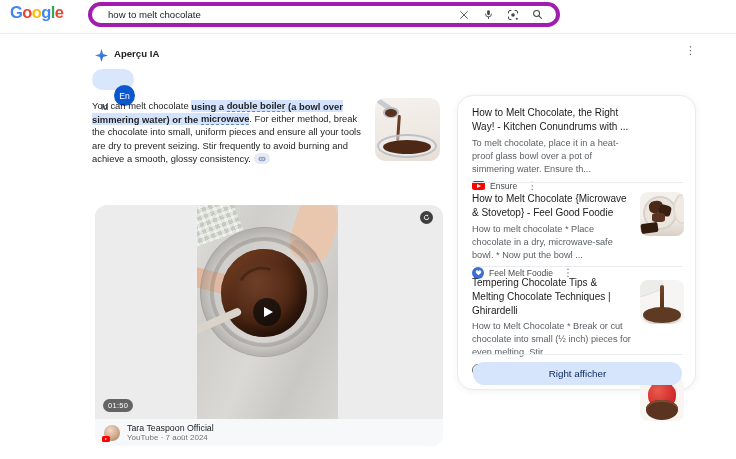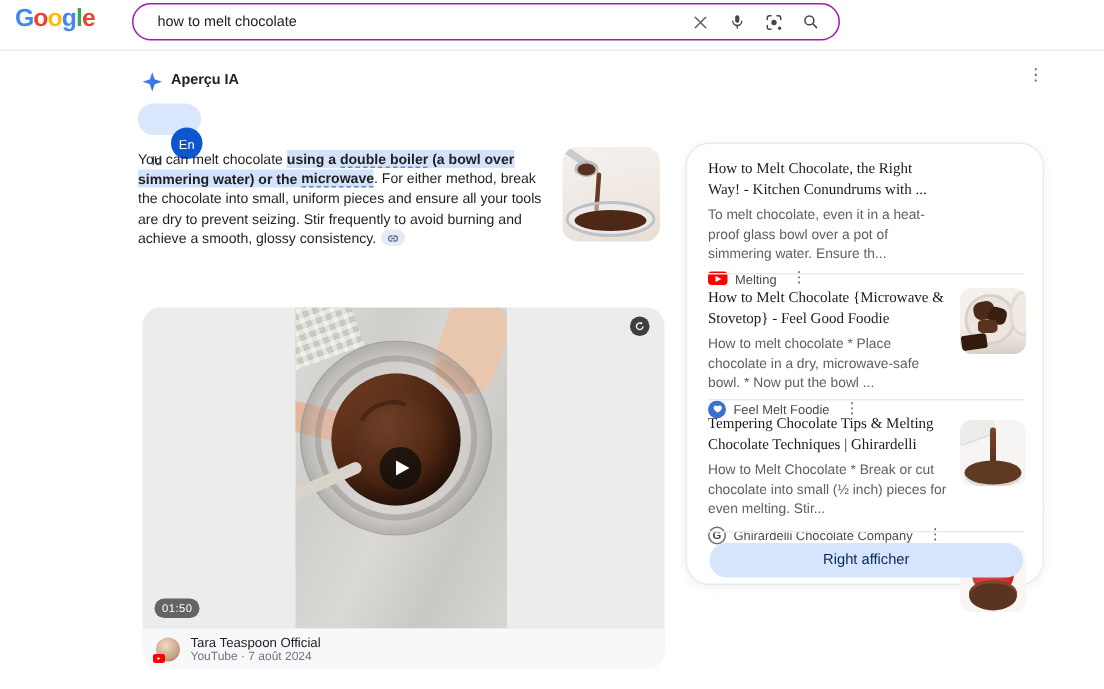--- a/index.html
+++ b/index.html
@@ -3,21 +3,21 @@
 <meta charset="utf-8">
 <style>
   * { margin:0; padding:0; box-sizing:border-box; }
   body { background:#fff; font-family:"Liberation Sans", sans-serif; }
   #screen { position:relative; width:736px; height:459px; background:#fff; overflow:hidden; }
 
   
   .logo { position:absolute; left:10px; top:3px; font-size:16.5px; font-weight:700; letter-spacing:-0.6px; cursor:pointer; }
   .lg-b{color:#4285F4}.lg-r{color:#EA4335}.lg-y{color:#FBBC05}.lg-g{color:#34A853}
   .search-bar { position:absolute; left:88px; top:2px; width:472px; height:25px;
-    border:1px solid #a21caf; border-radius:13px; display:flex; align-items:center; background:#fff; }
+    border:4px solid #a21caf; border-radius:13px; display:flex; align-items:center; background:#fff; }
   .search-input { flex:1; border:none; outline:none; background:transparent; margin-left:16px;
     font-size:9.6px; color:#202124; font-family:"Liberation Sans", sans-serif; }
   .sb-icons { display:flex; align-items:center; gap:13px; padding-right:13px; }
   .sb-icon { display:flex; align-items:center; justify-content:center; cursor:pointer; }
   .header-divider { position:absolute; left:0; top:33px; width:736px; height:1px; background:#ebebeb; }
 
   
   .sparkle { position:absolute; left:95px; top:48px; width:13px; height:13px; }
   .ai-label { position:absolute; left:114px; top:48px; font-size:9.6px; font-weight:700; color:#202124; }
   .kebab-top { position:absolute; left:685px; top:45px; font-size:11px; color:#5f6368; cursor:pointer; line-height:11px; }
@@ -84,21 +84,21 @@
   .yt-badge::after{content:"";width:0;height:0;border-left:2.5px solid #fff;border-top:1.5px solid transparent;border-bottom:1.5px solid transparent;}
   .attrib-text { margin-left:7px; }
   .attrib-name { font-size:8.8px; color:#202124; line-height:10px; }
   .attrib-meta { font-size:8px; color:#70757a; line-height:10px; }
 
   
   .sidebar { position:absolute; left:457px; top:95px; width:239px; height:295px; background:#fff;
     border:1px solid #e8ecf1; border-radius:16px; box-shadow:0 1px 6px rgba(60,64,67,.08); }
   .result { position:absolute; left:14px; width:212px; cursor:pointer; }
   .r1{top:10px}.r2{top:96px}.r3{top:180px}
-  .rtitle { width:158px; font-size:10px; line-height:13.8px; color:#1b1b1b;font-family:Liberation Serif, serif; }
+  .rtitle { width:158px; font-size:10px; line-height:13.8px; color:#1b1b1b; }
   .rsnip { margin-top:3px; width:160px; font-size:9.2px; line-height:13px; color:#5c6066; }
   .rsource { margin-top:5px; display:flex; align-items:center; gap:5px; }
   .sname { font-size:8.6px; color:#474a4d; }
   .rkebab { font-size:10px; color:#5f6368; margin-left:5px; line-height:10px; cursor:pointer; }
   .rdivider { position:absolute; left:14px; width:211px; height:1px; background:#e9ecef; }
   .d1{top:86px}.d2{top:170px}.d3{top:258px}
   .rthumb { position:absolute; left:168px; top:1px; width:44px; height:44px; border-radius:8px; overflow:hidden; }
   .show-all { position:absolute; left:15px; top:266px; width:209px; height:23px; border-radius:12px;
     background:#d7e5fc; border:none; color:#07275c; font-size:9.8px; font-family:"Liberation Sans",sans-serif;
     display:flex; align-items:center; justify-content:center; cursor:pointer; }
@@ -240,24 +240,24 @@
         <div class="attrib-name">Tara Teaspoon Official</div>
         <div class="attrib-meta">YouTube · 7 août 2024</div>
       </div>
     </div>
   </div>
 
   <aside class="sidebar">
 
     <div class="result r1">
       <div class="rtitle">How to Melt Chocolate, the Right Way! - Kitchen Conundrums with ...</div>
-      <div class="rsnip">To melt chocolate, even it in a heat-proof glass bowl over a pot of simmering water. Ensure th...</div>
+      <div class="rsnip">To melt chocolate, place it in a heat-proof glass bowl over a pot of simmering water. Ensure th...</div>
       <div class="rsource">
         <span class="fav-yt"></span>
-        <span class="sname">Melting</span>
+        <span class="sname">Ensure</span>
         <span class="rkebab">⋮</span>
       </div>
       <div class="rthumb t1">
         <div class="t1-glass"></div>
         <div class="t1-glass2"></div>
         <div class="t1-c1"></div>
         <div class="t1-c2"></div>
         <div class="t1-c3"></div>
         <div class="t1-bar"></div>
       </div>

